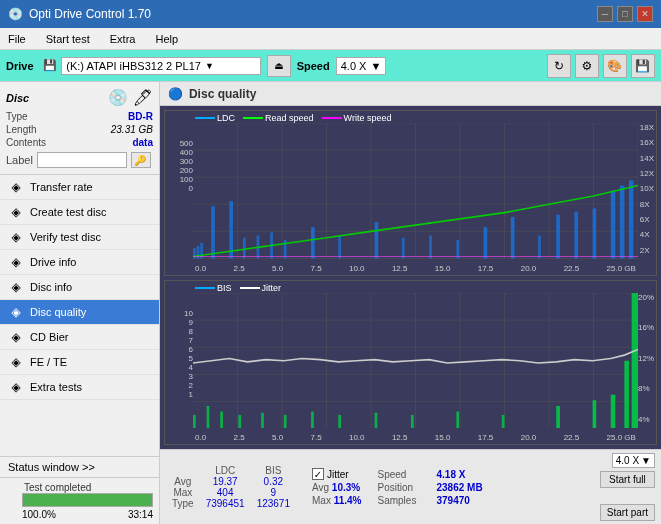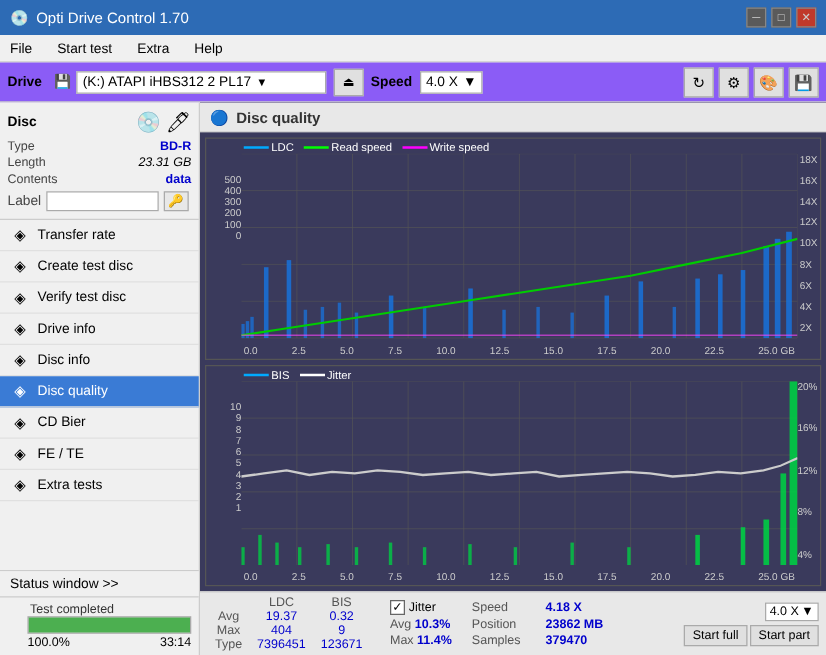--- a/index.html
+++ b/index.html
@@ -30,21 +30,21 @@
       display: flex;
       align-items: center;
       padding: 2px 4px;
       height: 22px;
       gap: 12px;
     }
     .menu-item { font-size: 11px; cursor: pointer; padding: 2px 4px; }
     
     
     .drive-toolbar {
-      background: #8b5cf6;
+      background: #5eead4;
       border-bottom: 1px solid #ccc;
       display: flex;
       align-items: center;
       padding: 3px 6px;
       height: 32px;
       gap: 6px;
     }
     .drive-label { font-size: 11px; font-weight: bold; margin-right: 4px; }
     .drive-select {
       display: flex; align-items: center; background: white; border: 1px solid #aaa;
@@ -236,21 +236,21 @@
     
     .jitter-checkbox { display: flex; align-items: center; gap: 3px; font-size: 10px; }
     .speed-info { display: flex; flex-direction: column; font-size: 10px; gap: 2px; }
     .speed-row { display: flex; gap: 4px; align-items: center; }
     .speed-lbl { color: #555; width: 55px; }
     .speed-val { color: #0000cc; font-weight: bold; }
     .speed-select-box {
       background: white; border: 1px solid #aaa; padding: 1px 3px; font-size: 10px;
       display: flex; align-items: center; gap: 2px; cursor: pointer;
     }
-    .start-buttons { display: flex; gap: 2px; margin-left: 20px; }
+    .start-buttons { display: flex; flex-direction: column; gap: 16px; margin-left: 20px; }
     .start-btn {
       background: #e0e0e0; border: 1px solid #aaa; padding: 2px 6px;
       font-size: 10px; cursor: pointer; text-align: center; white-space: nowrap;
     }
     
     .checkbox-check { 
       width: 12px; height: 12px; border: 1px solid #666; background: white;
       display: flex; align-items: center; justify-content: center; font-size: 10px;
     }
   </style>
@@ -298,21 +298,21 @@
     <div class="toolbar-icon">💾</div>
   </div>
 </div>
 
 <div class="main-layout">
 
   <div class="sidebar">
 
     <div class="disc-panel">
       <div class="disc-panel-header">
-        <span style="font-size:11px;font-weight:bold;">Disc</span>
+        <span style="font-size:11px;font-weight:bold;font-style:italic;">Disc</span>
         <div style="display:flex;gap:4px;">
           <span class="disc-icon">💿</span>
           <span class="disc-icon">🖊</span>
         </div>
       </div>
       <div class="disc-info-row">
         <span class="disc-info-label">Type</span>
         <span class="disc-info-value">BD-R</span>
       </div>
       <div class="disc-info-row">

